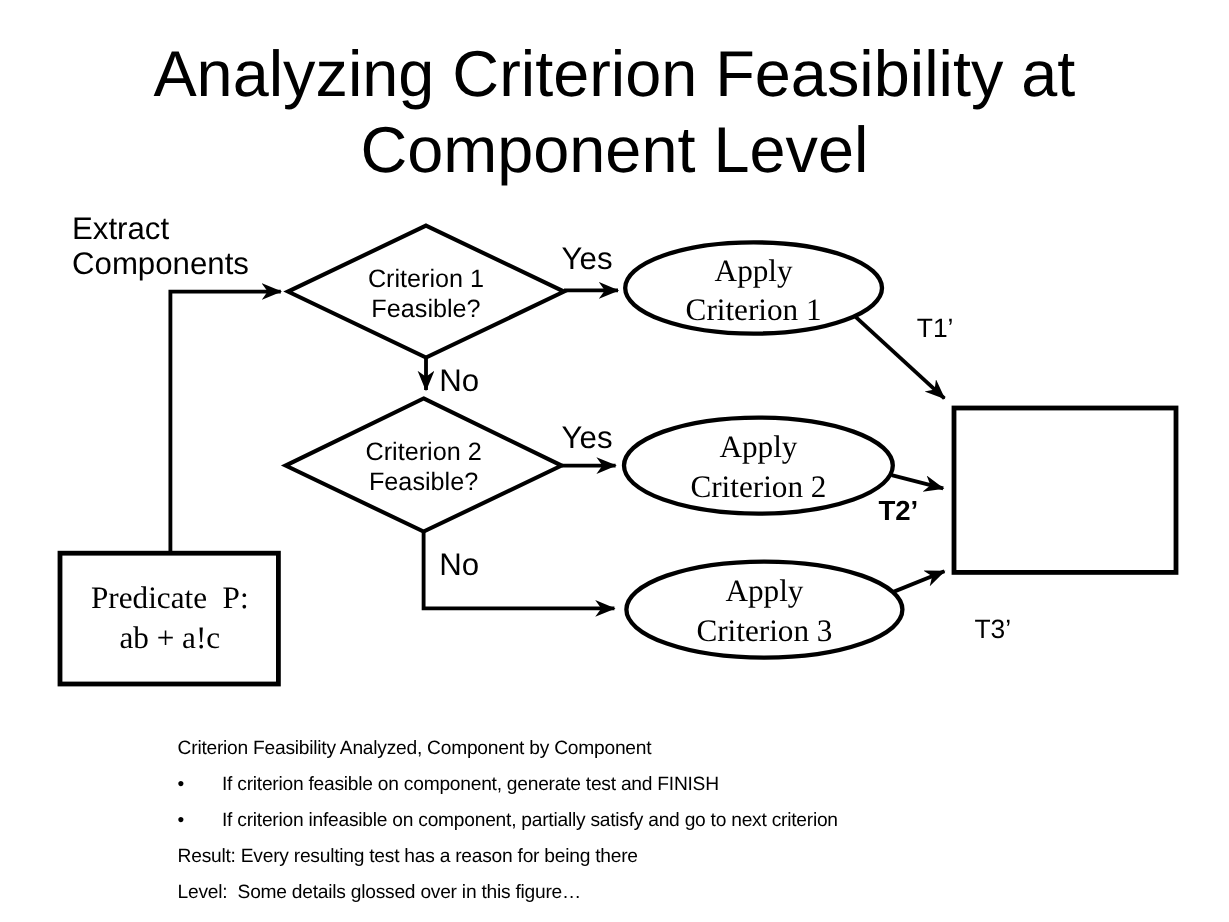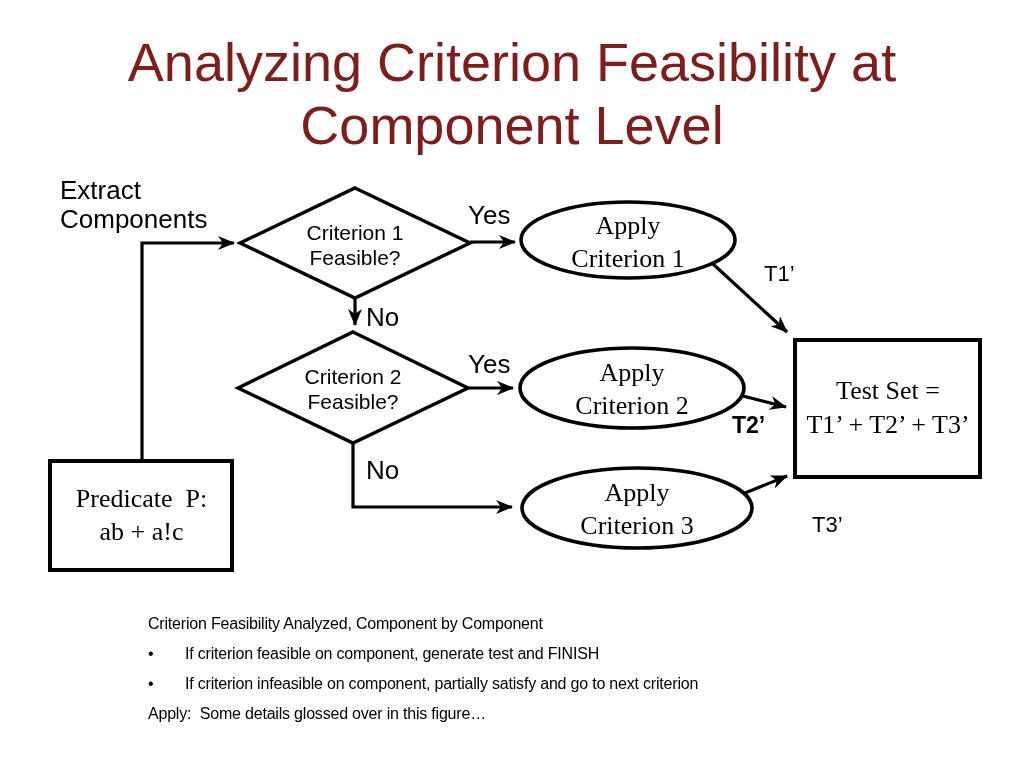--- a/index.html
+++ b/index.html
@@ -5,21 +5,21 @@
   * { margin:0; padding:0; box-sizing:border-box; }
   html,body { width:1024px; height:768px; background:#ffffff; overflow:hidden; }
   #slide {
     position:relative; width:1024px; height:768px; background:#ffffff;
     font-family:"Liberation Sans", sans-serif; color:#000;
   }
   #title {
     position:absolute; left:0; top:31px; width:1024px;
     text-align:center; white-space:pre;
     font-family:"Liberation Sans", sans-serif;
-    font-size:54px; line-height:63px; color:#7f1d1d;
+    font-size:54px; line-height:63px; color:#000000;
   }
   #flowchart-svg { position:absolute; left:0; top:0; }
   .lbl { position:absolute; white-space:pre; color:#000; }
   .sans { font-family:"Liberation Sans", sans-serif; }
   .serif { font-family:"Liberation Serif", "DejaVu Serif", serif; }
   .ctr { text-align:center; }
 
   #extract-label { left:60px; top:176px; font-size:26px; line-height:29px; }
   #diamond1-label { left:255px; top:220px; width:200px; font-size:21px; line-height:25px; }
   #diamond2-label { left:253px; top:364px; width:200px; font-size:21px; line-height:25px; }
@@ -83,22 +83,20 @@
   <div class="lbl sans ctr" id="diamond1-label">Criterion 1
 Feasible?</div>
   <div class="lbl sans ctr" id="diamond2-label">Criterion 2
 Feasible?</div>
   <div class="lbl serif ctr" id="ellipse1-label">Apply
 Criterion 1</div>
   <div class="lbl serif ctr" id="ellipse2-label">Apply
 Criterion 2</div>
   <div class="lbl serif ctr" id="ellipse3-label">Apply
 Criterion 3</div>
-  <div class="lbl serif ctr" id="testset-label">Test Set =
-T1’ + T2’ + T3’</div>
   <div class="lbl serif ctr" id="predicate-label">Predicate  P:
 ab + a!c</div>
 
   <div class="lbl sans" id="yes1-label">Yes</div>
   <div class="lbl sans" id="yes2-label">Yes</div>
   <div class="lbl sans" id="no1-label">No</div>
   <div class="lbl sans" id="no2-label">No</div>
   <div class="lbl sans" id="t1-label">T1’</div>
   <div class="lbl sans" id="t2-label">T2’</div>
   <div class="lbl sans" id="t3-label">T3’</div>
@@ -106,16 +104,17 @@
   <div id="notes-block">
     <div class="note-row">Criterion Feasibility Analyzed, Component by Component</div>
     <div class="note-row bullet-row">
       <span class="bullet-glyph">•</span>
       <span>If criterion feasible on component, generate test and FINISH</span>
     </div>
     <div class="note-row bullet-row">
       <span class="bullet-glyph">•</span>
       <span>If criterion infeasible on component, partially satisfy and go to next criterion</span>
     </div>
-    <div class="note-row">Apply:  Some details glossed over in this figure…</div>
+    <div class="note-row">Result: Every resulting test has a reason for being there</div>
+    <div class="note-row">Level:  Some details glossed over in this figure…</div>
   </div>
 
 </div>
 
 </body></html>

